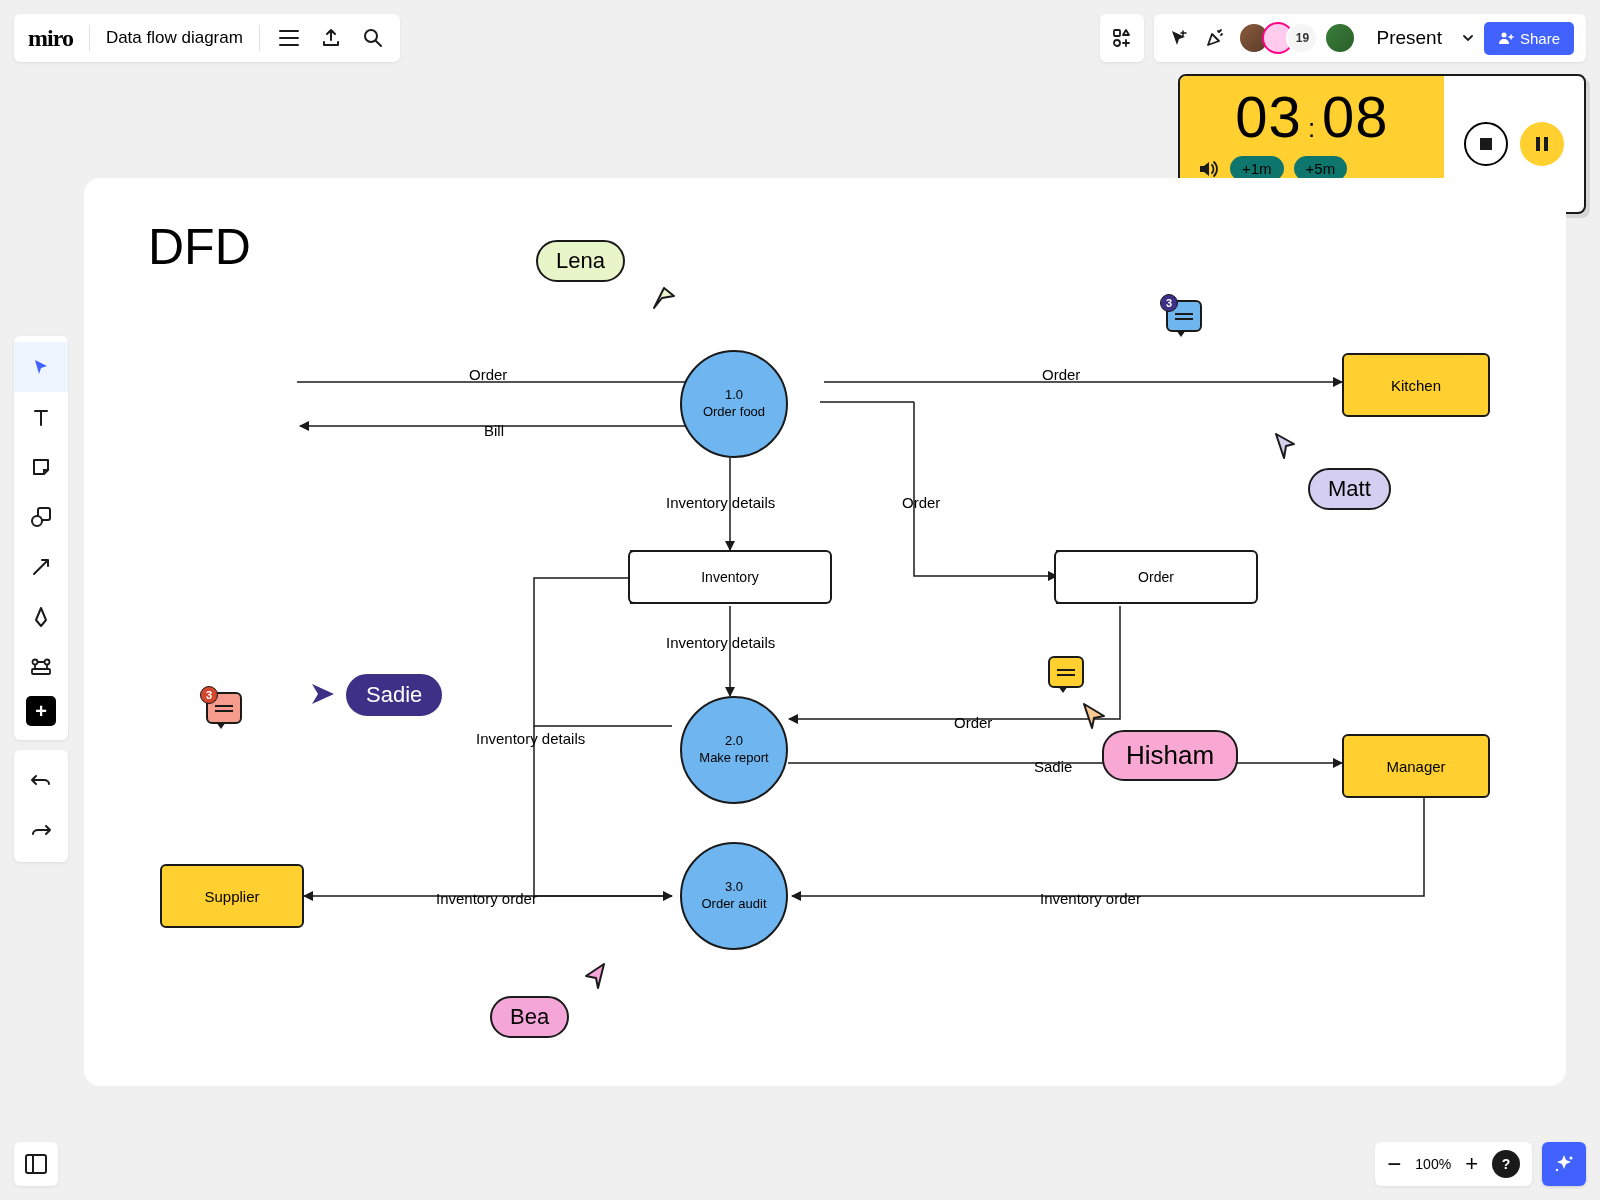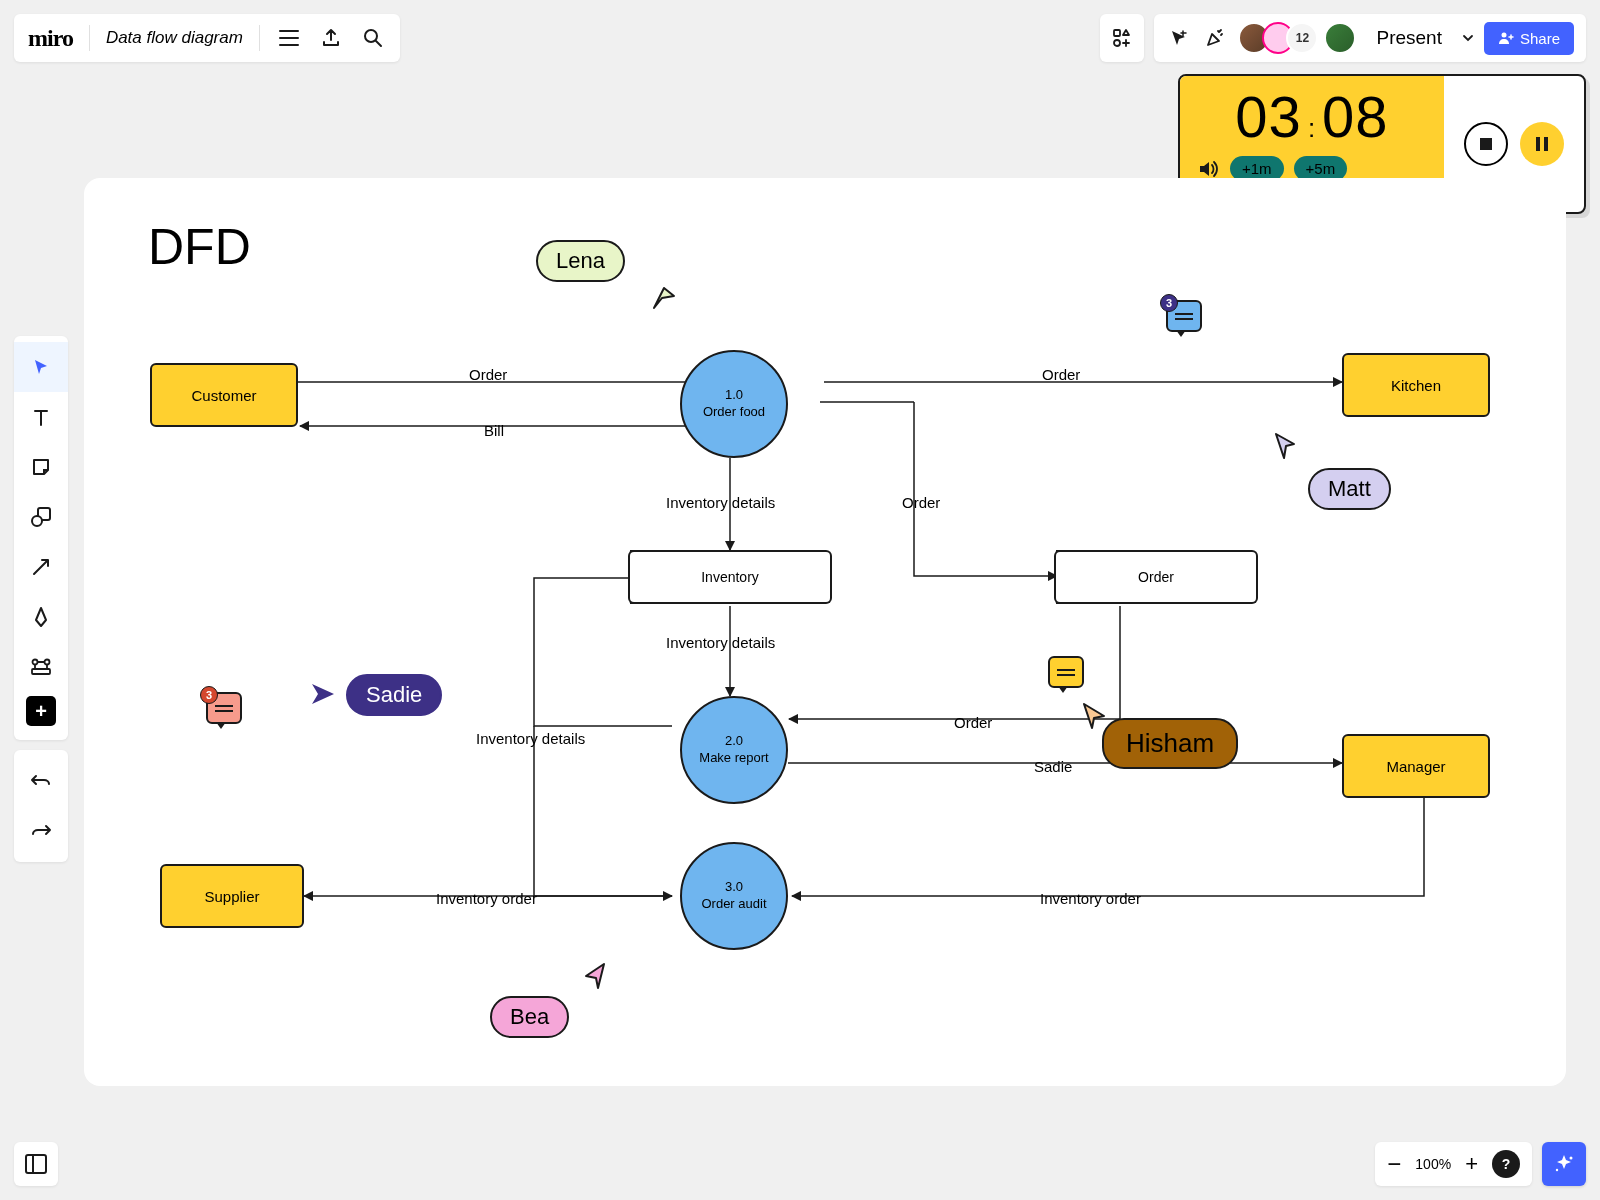--- a/index.html
+++ b/index.html
@@ -40,21 +40,20 @@
   letter-spacing: -1px;
 }
 .divider-v {
   width: 1px;
   height: 26px;
   background: #e0e0e0;
 }
 .board-title {
   font-size: 17px;
   font-weight: 400;
-  font-style: italic;
 }
 .tb-icon-btn {
   width: 26px;
   height: 26px;
   display: flex;
   align-items: center;
   justify-content: center;
   cursor: pointer;
 }
 .topbar-right {
@@ -450,21 +449,21 @@
       <div class="tb-icon-btn">
         <svg width="22" height="22" viewBox="0 0 22 22">
             <path d="M4 18l4-11 7 7z" stroke="#1a1a1a" stroke-width="1.8" fill="none" stroke-linejoin="round"></path>
             <path d="M14 4l1 1M18 7l-1 1M17 3l-2 2" stroke="#1a1a1a" stroke-width="1.8" stroke-linecap="round"></path>
           </svg>
       </div>
       <div class="avatar-stack">
         <div class="avatar" style="background:linear-gradient(135deg,#8b5a3c,#5a3c28);"></div>
         <div class="avatar" style="background:#fce;border-color:#f08;"></div>
         <div class="avatar" style="background:#f5f5f5;color:#333;">
-            <span>12</span>
+            <span>19</span>
           </div>
         <div class="avatar" style="background:linear-gradient(135deg,#3a7e3a,#2a5e2a);margin-left:6px;"></div>
       </div>
       <button class="present-btn">Present</button>
       <svg width="12" height="12" viewBox="0 0 12 12">
           <path d="M2 4l4 4 4-4" stroke="#1a1a1a" stroke-width="1.8" fill="none" stroke-linecap="round"></path>
         </svg>
       <button class="share-btn">
         <svg width="16" height="16" viewBox="0 0 16 16">
             <circle cx="6" cy="5" r="2.5" fill="#fff"></circle>
@@ -597,23 +596,20 @@
 
     <path d="M544 400 H450 V548 H588" stroke="#1a1a1a" stroke-width="1.5" fill="none"></path>
 
     <path d="M450 548 V718 H588" stroke="#1a1a1a" stroke-width="1.5" fill="none" marker-end="url(#arrow)"></path>
 
     <path d="M588 718 H220" stroke="#1a1a1a" stroke-width="1.5" fill="none" marker-end="url(#arrow)"></path>
 
     <path d="M1340 620 V718 H708" stroke="#1a1a1a" stroke-width="1.5" fill="none" marker-end="url(#arrow)"></path>
   </svg>
 
-  <div class="entity" style="left:66px;top:185px;width:148px;height:64px;">
-      <span>Customer</span>
-    </div>
   <div class="entity" style="left:1258px;top:175px;width:148px;height:64px;">
       <span>Kitchen</span>
     </div>
   <div class="entity" style="left:76px;top:686px;width:144px;height:64px;">
       <span>Supplier</span>
     </div>
   <div class="entity" style="left:1258px;top:556px;width:148px;height:64px;">
       <span>Manager</span>
     </div>
 
@@ -657,21 +653,21 @@
   <div class="user-cursor-label" style="left:262px;top:496px;background:#3d3086;color:#fff;border-color:#3d3086;">Sadie</div>
   <svg style="position:absolute;left:224px;top:504px;" width="28" height="24">
       <path d="M26 12L4 2l6 10-6 10z" fill="#3d3086"></path>
     </svg>
 
   <div class="user-cursor-label" style="left:1224px;top:290px;background:#d4cff0;">Matt</div>
   <svg style="position:absolute;left:1188px;top:252px;" width="26" height="30">
       <path d="M4 4l18 10-8 2-2 12z" fill="#d4cff0" stroke="#1a1a1a" stroke-width="2" stroke-linejoin="round"></path>
     </svg>
 
-  <div class="user-cursor-label" style="left:1018px;top:540px;background:#a16207;font-size:26px;padding:8px 22px;">Hisham</div>
+  <div class="user-cursor-label" style="left:1018px;top:552px;background:#f9a8d4;font-size:26px;padding:8px 22px;">Hisham</div>
   <svg style="position:absolute;left:996px;top:522px;" width="28" height="30">
       <path d="M4 4l20 12-10 2-2 10z" fill="#fac893" stroke="#1a1a1a" stroke-width="2" stroke-linejoin="round"></path>
     </svg>
 
   <div class="user-cursor-label" style="left:406px;top:818px;background:#f5a6d8;">Bea</div>
   <svg style="position:absolute;left:498px;top:782px;" width="26" height="30">
       <path d="M22 4L4 16l10 2 2 10z" fill="#f5a6d8" stroke="#1a1a1a" stroke-width="2" stroke-linejoin="round"></path>
     </svg>
 
   <div class="comment-bubble" style="left:1082px;top:122px;background:#6fb5ef;">

